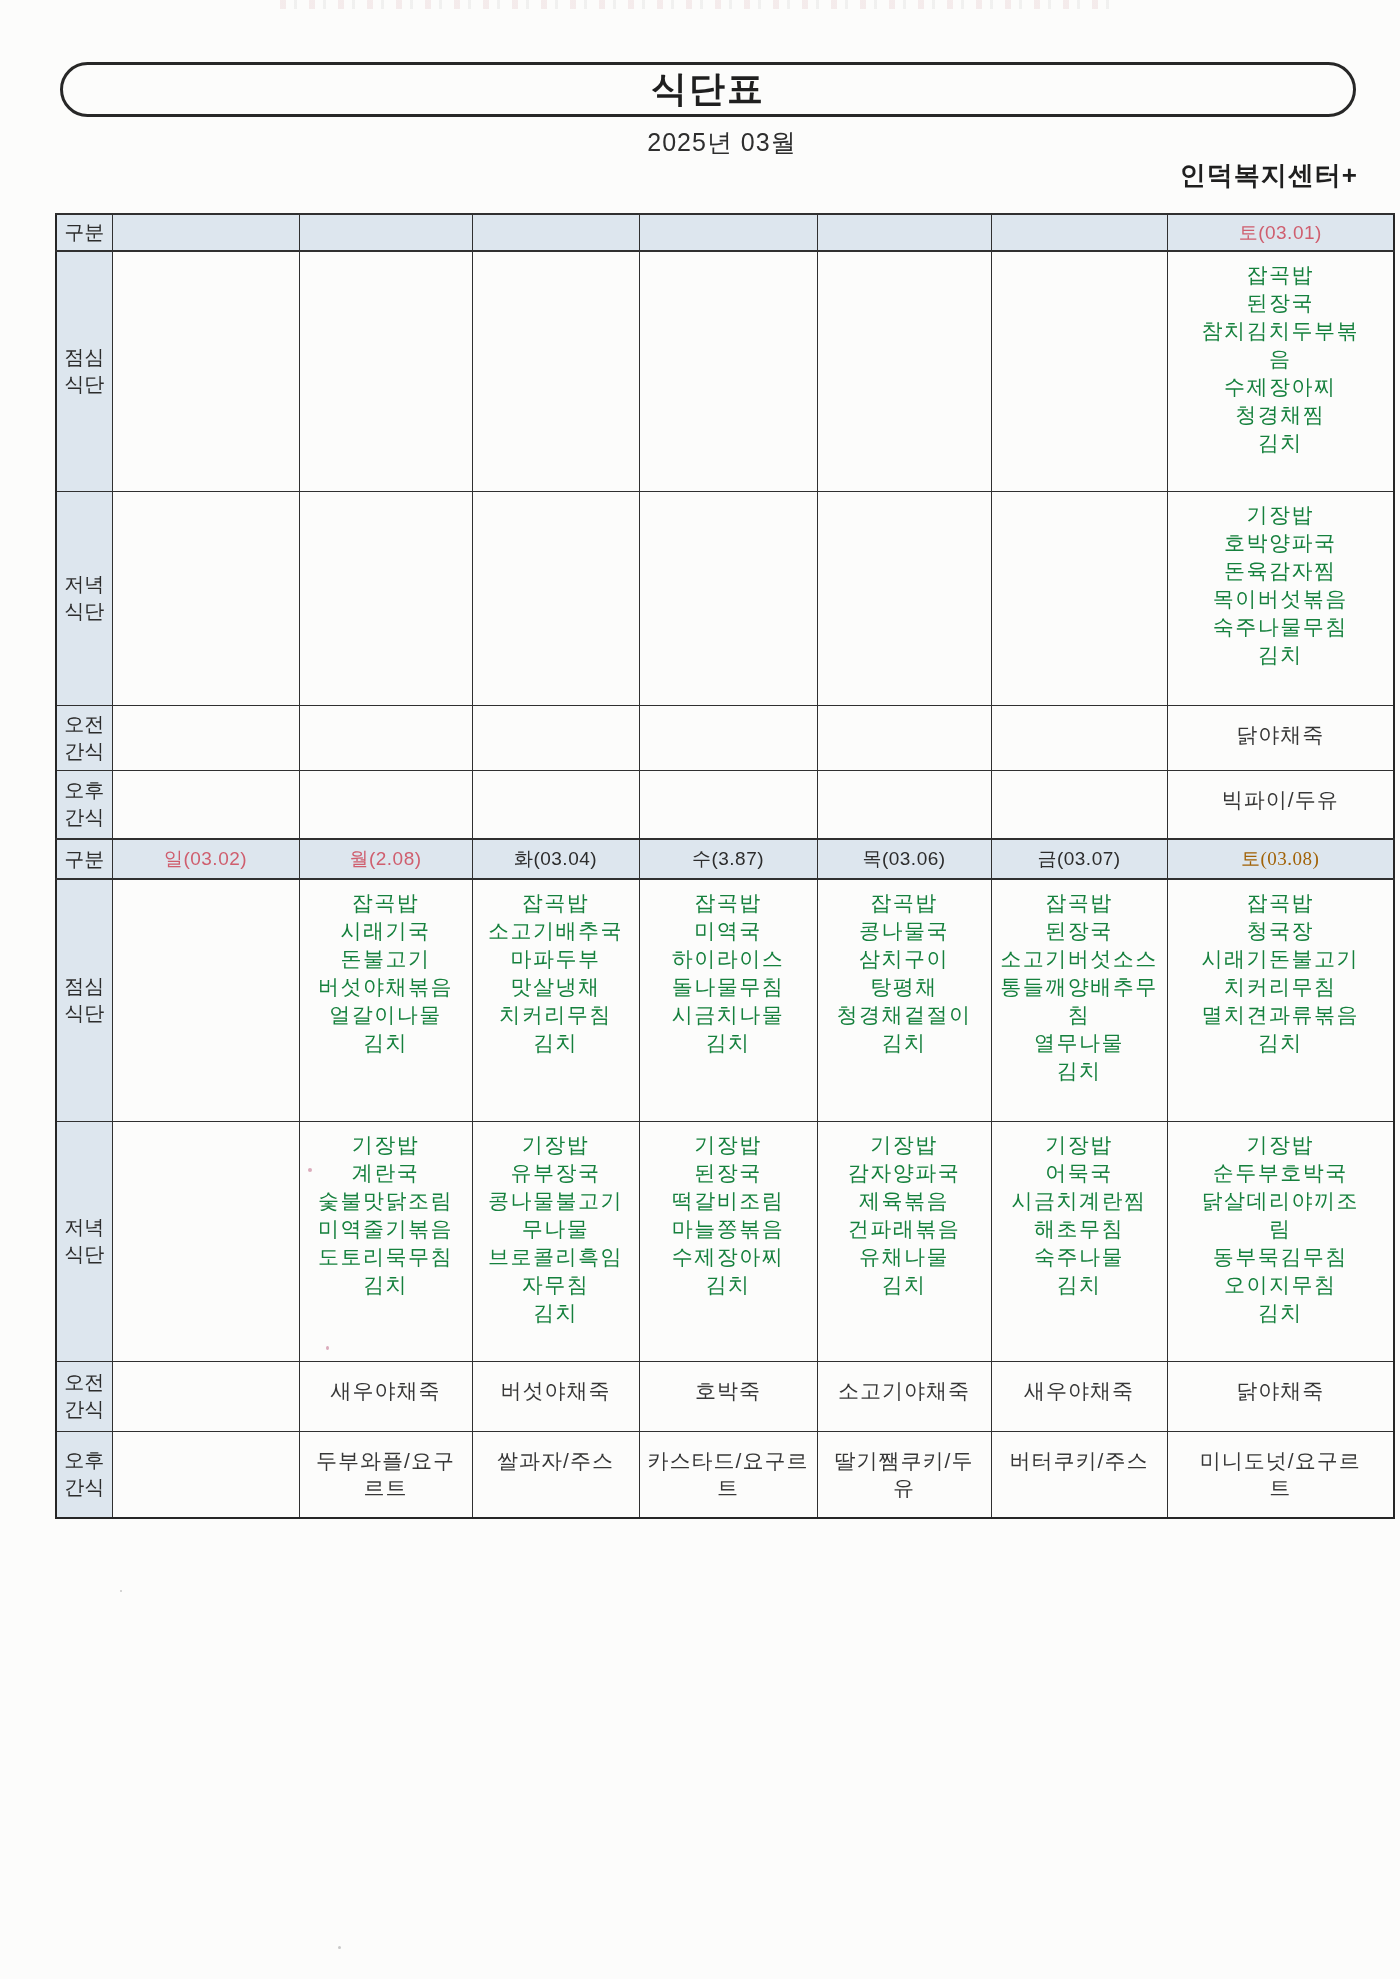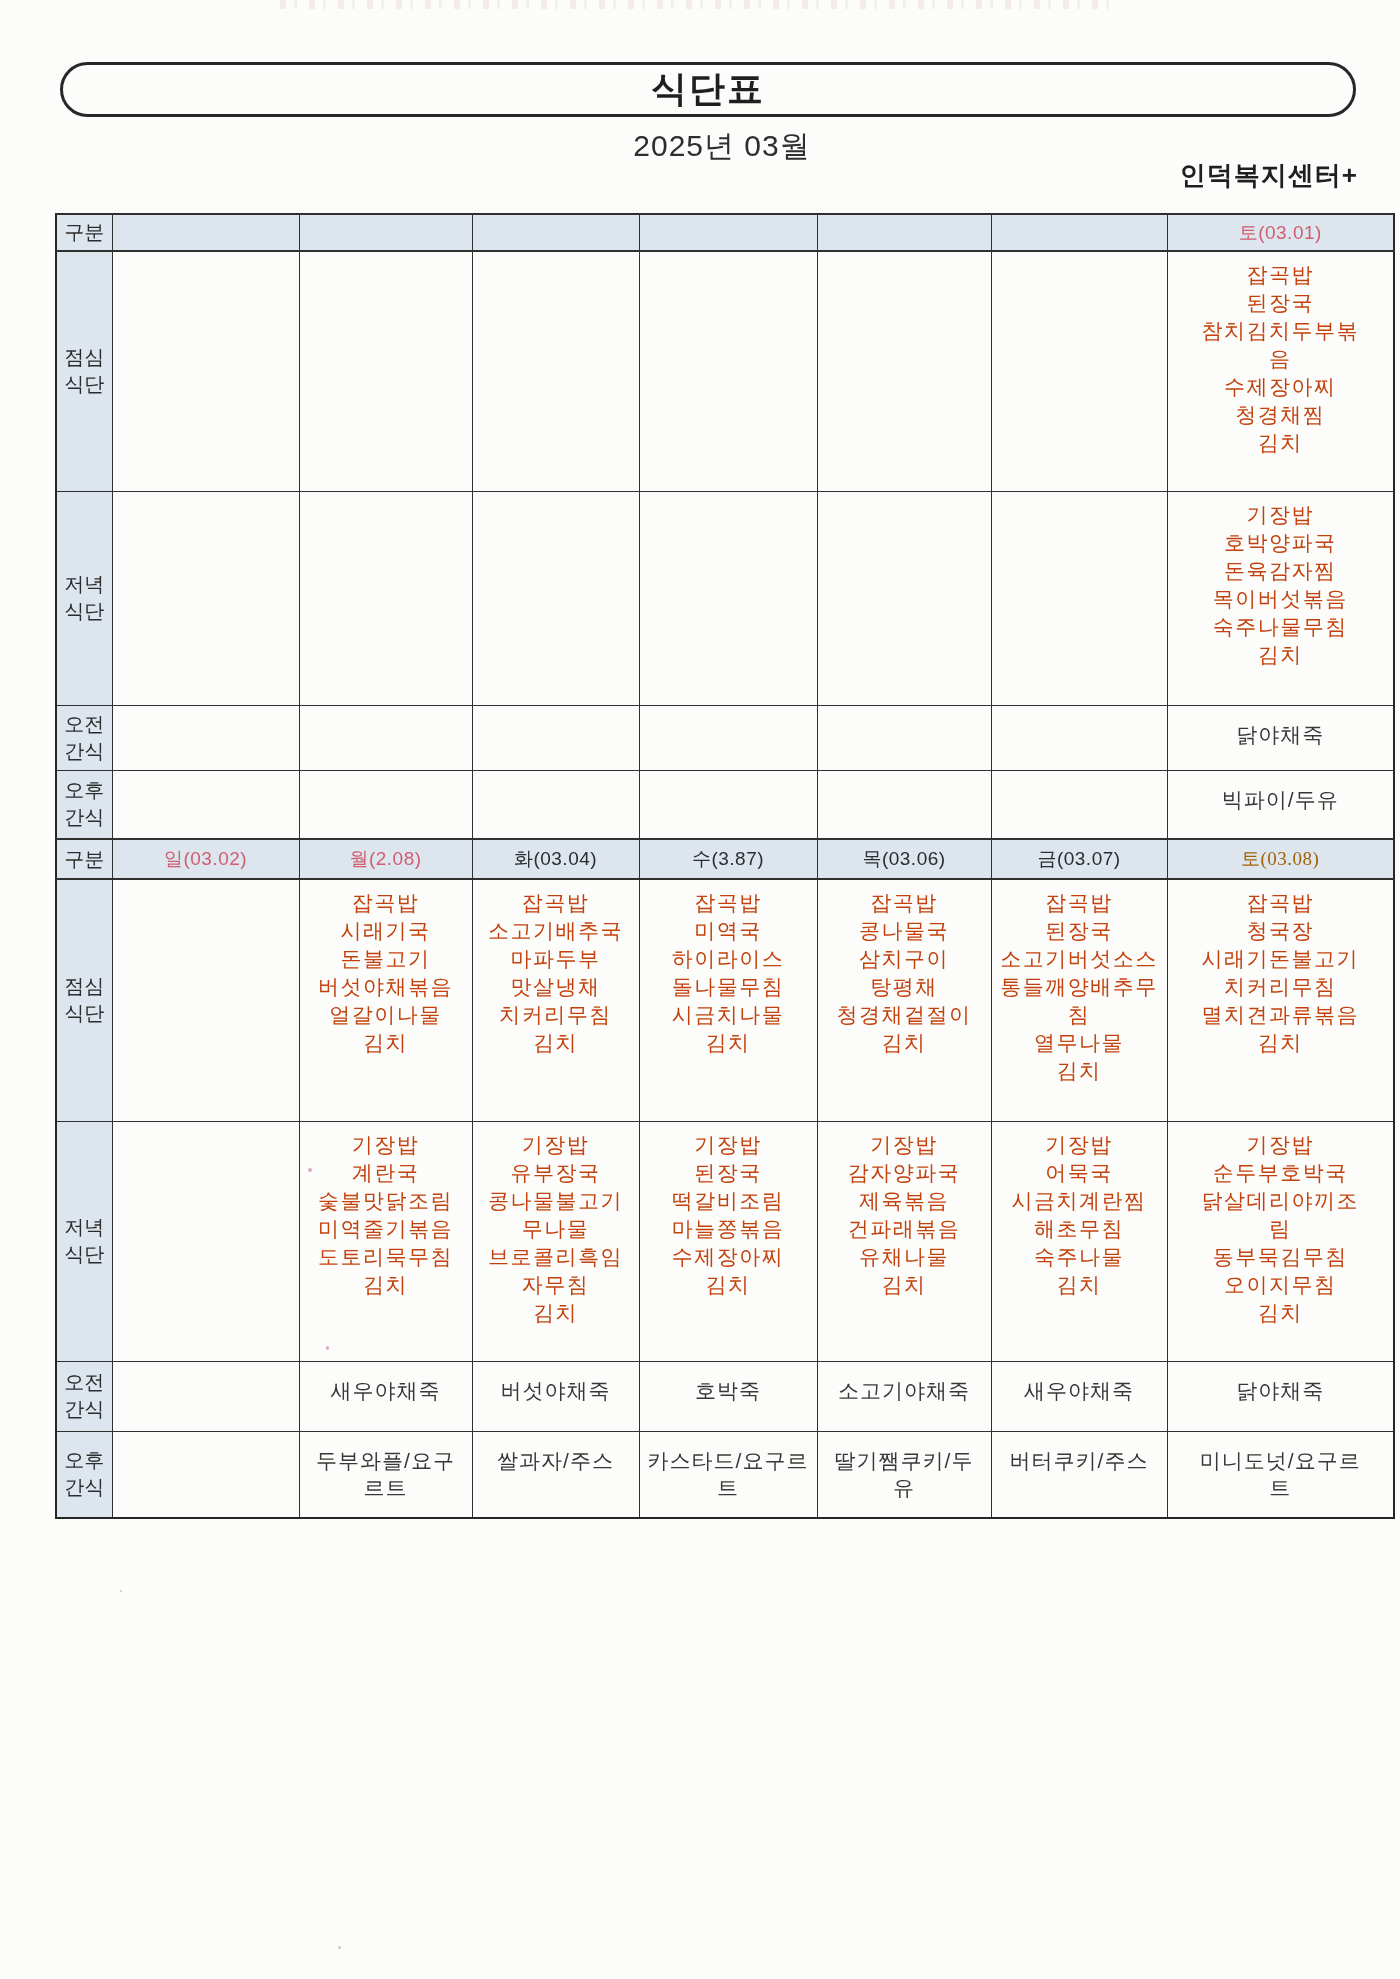--- a/index.html
+++ b/index.html
@@ -20,21 +20,21 @@
   .title-box {
     position:absolute; left:60px; top:62px; width:1296px; height:55px;
     border:3px solid #272727; border-radius:29px;
     display:flex; align-items:center; justify-content:center;
   }
   .title-box .t {
     font-size:36px; font-weight:bold; color:#1f1f1f; letter-spacing:2px;
   }
   .date-line {
     position:absolute; left:60px; top:126px; width:1296px;
-    text-align:center; font-size:30px; color:#2e2e2e; letter-spacing:1px;
+    text-align:center; font-size:25px; color:#2e2e2e; letter-spacing:1px;
     transform:translateX(14px);
   }
   .org-line {
     position:absolute; right:42px; top:158px;
     font-size:26px; font-weight:bold; color:#1f1f1f; letter-spacing:1px;
   }
 
   table.menu-table {
     position:absolute; left:55px; top:213px; width:1338px;
     border-collapse:collapse; table-layout:fixed;
@@ -50,21 +50,21 @@
   td.day {
     background:#dde6ee; text-align:center; vertical-align:middle;
     font-size:19px; color:#2c2c2c; letter-spacing:.5px;
   }
   td.day[data-color="red"]  { color:#cf5e6e; }
   td.day[data-color="blue"] { color:#a16207;font-family:Liberation Serif, serif; }
 
   td.menu {
     text-align:center; vertical-align:top; padding:9px 8px;
     white-space:pre-line; word-break:break-all;
-    font-size:21px; line-height:28px; letter-spacing:1.5px; color:#c2410c;
+    font-size:21px; line-height:28px; letter-spacing:1.5px; color:#15803d;
   }
   td.snack {
     text-align:center; vertical-align:top; padding:15px 8px;
     white-space:pre-line; word-break:break-all;
     font-size:21px; line-height:27px; letter-spacing:1px; color:#373737;
   }
   td.c7 { padding-left:26px; padding-right:26px; }
 </style>
 </head>
 <body>

